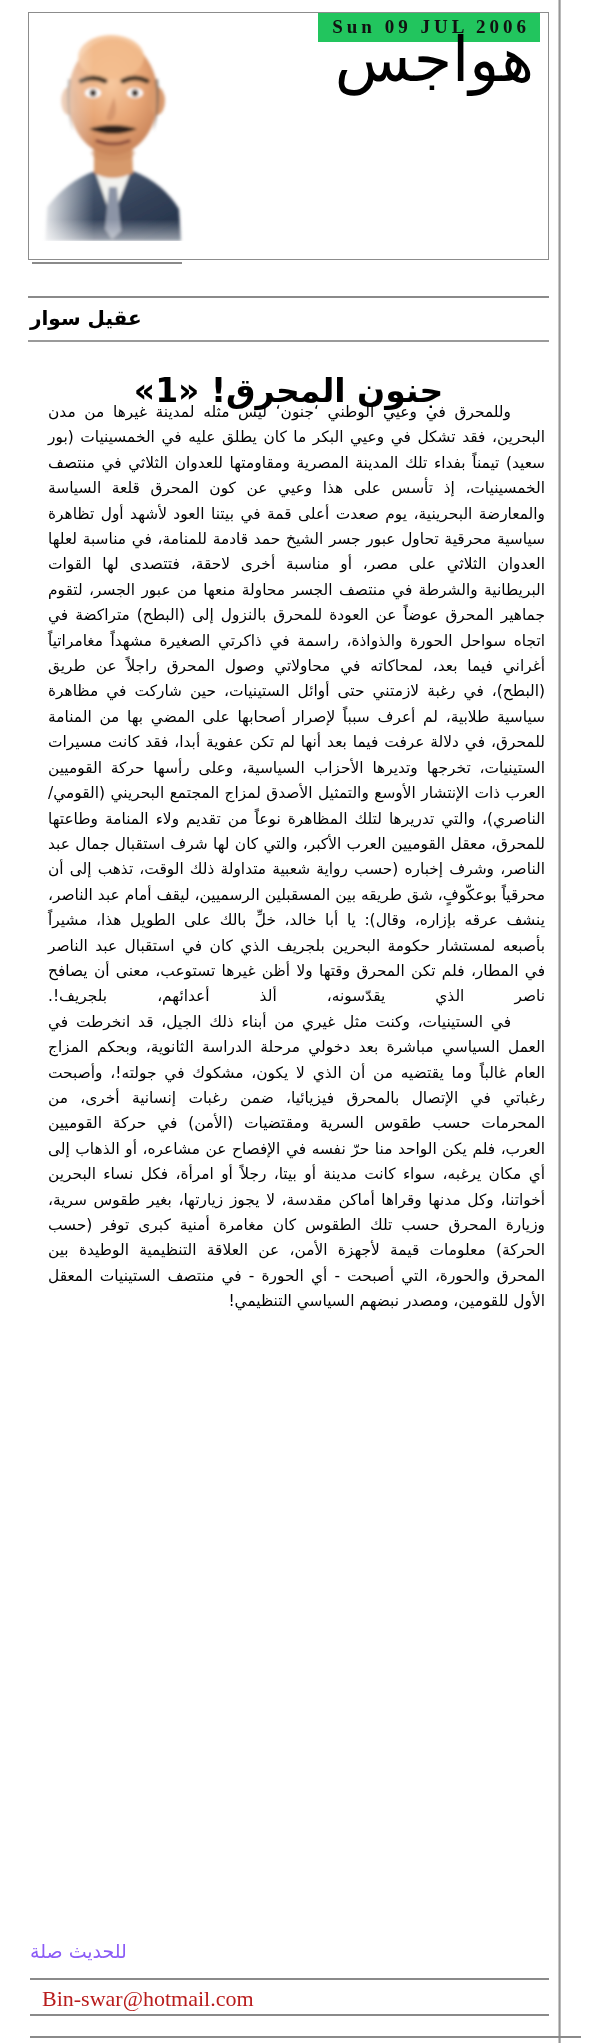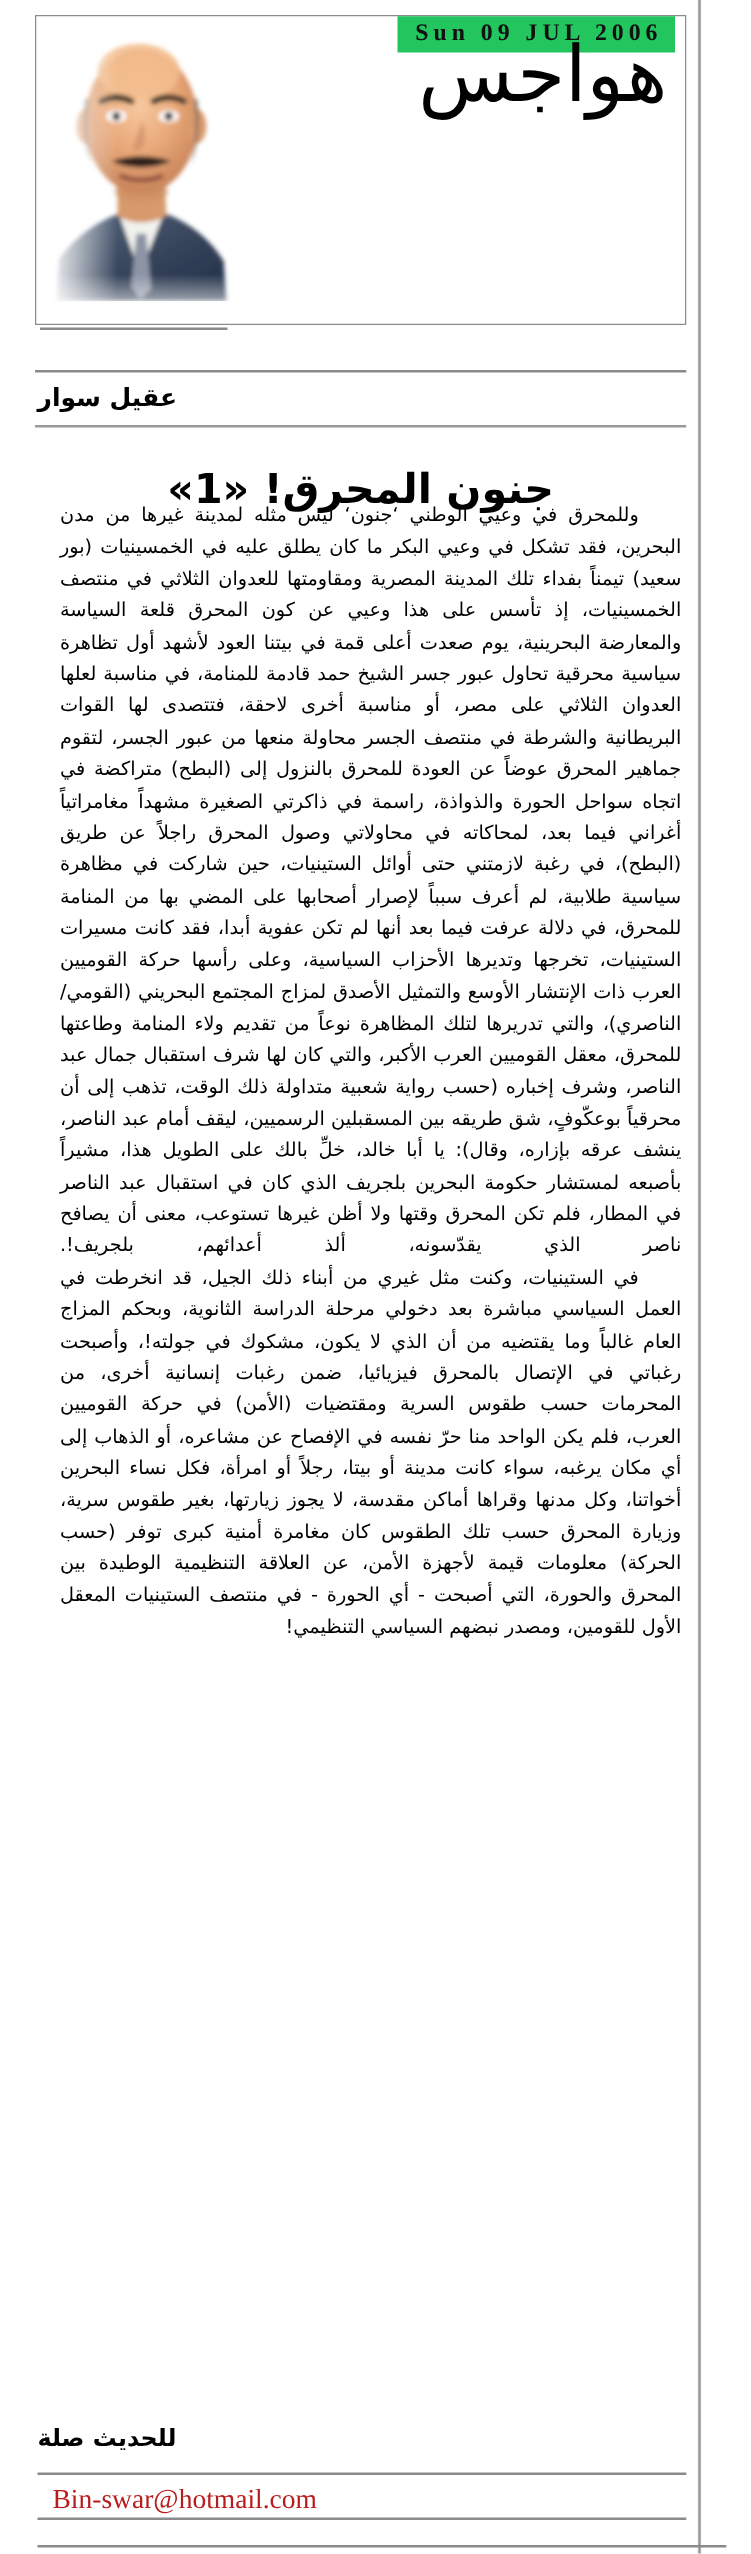--- a/index.html
+++ b/index.html
@@ -159,22 +159,22 @@
     text-align-last: right;
   }
 
   
   .continued {
     position: absolute;
     top: 1940px;
     left: 30px;
     font-family: "DejaVu Sans", sans-serif;
     font-size: 19px;
-    font-weight: bold;
-    color: #000000;
+    font-weight: normal;
+    color: #8b5cf6;
     direction: rtl;
   }
   .foot-rule-1 {
     position: absolute;
     top: 1978px;
     right: 52px;
     left: 30px;
     height: 2px;
     background: #8a8a8a;
   }

